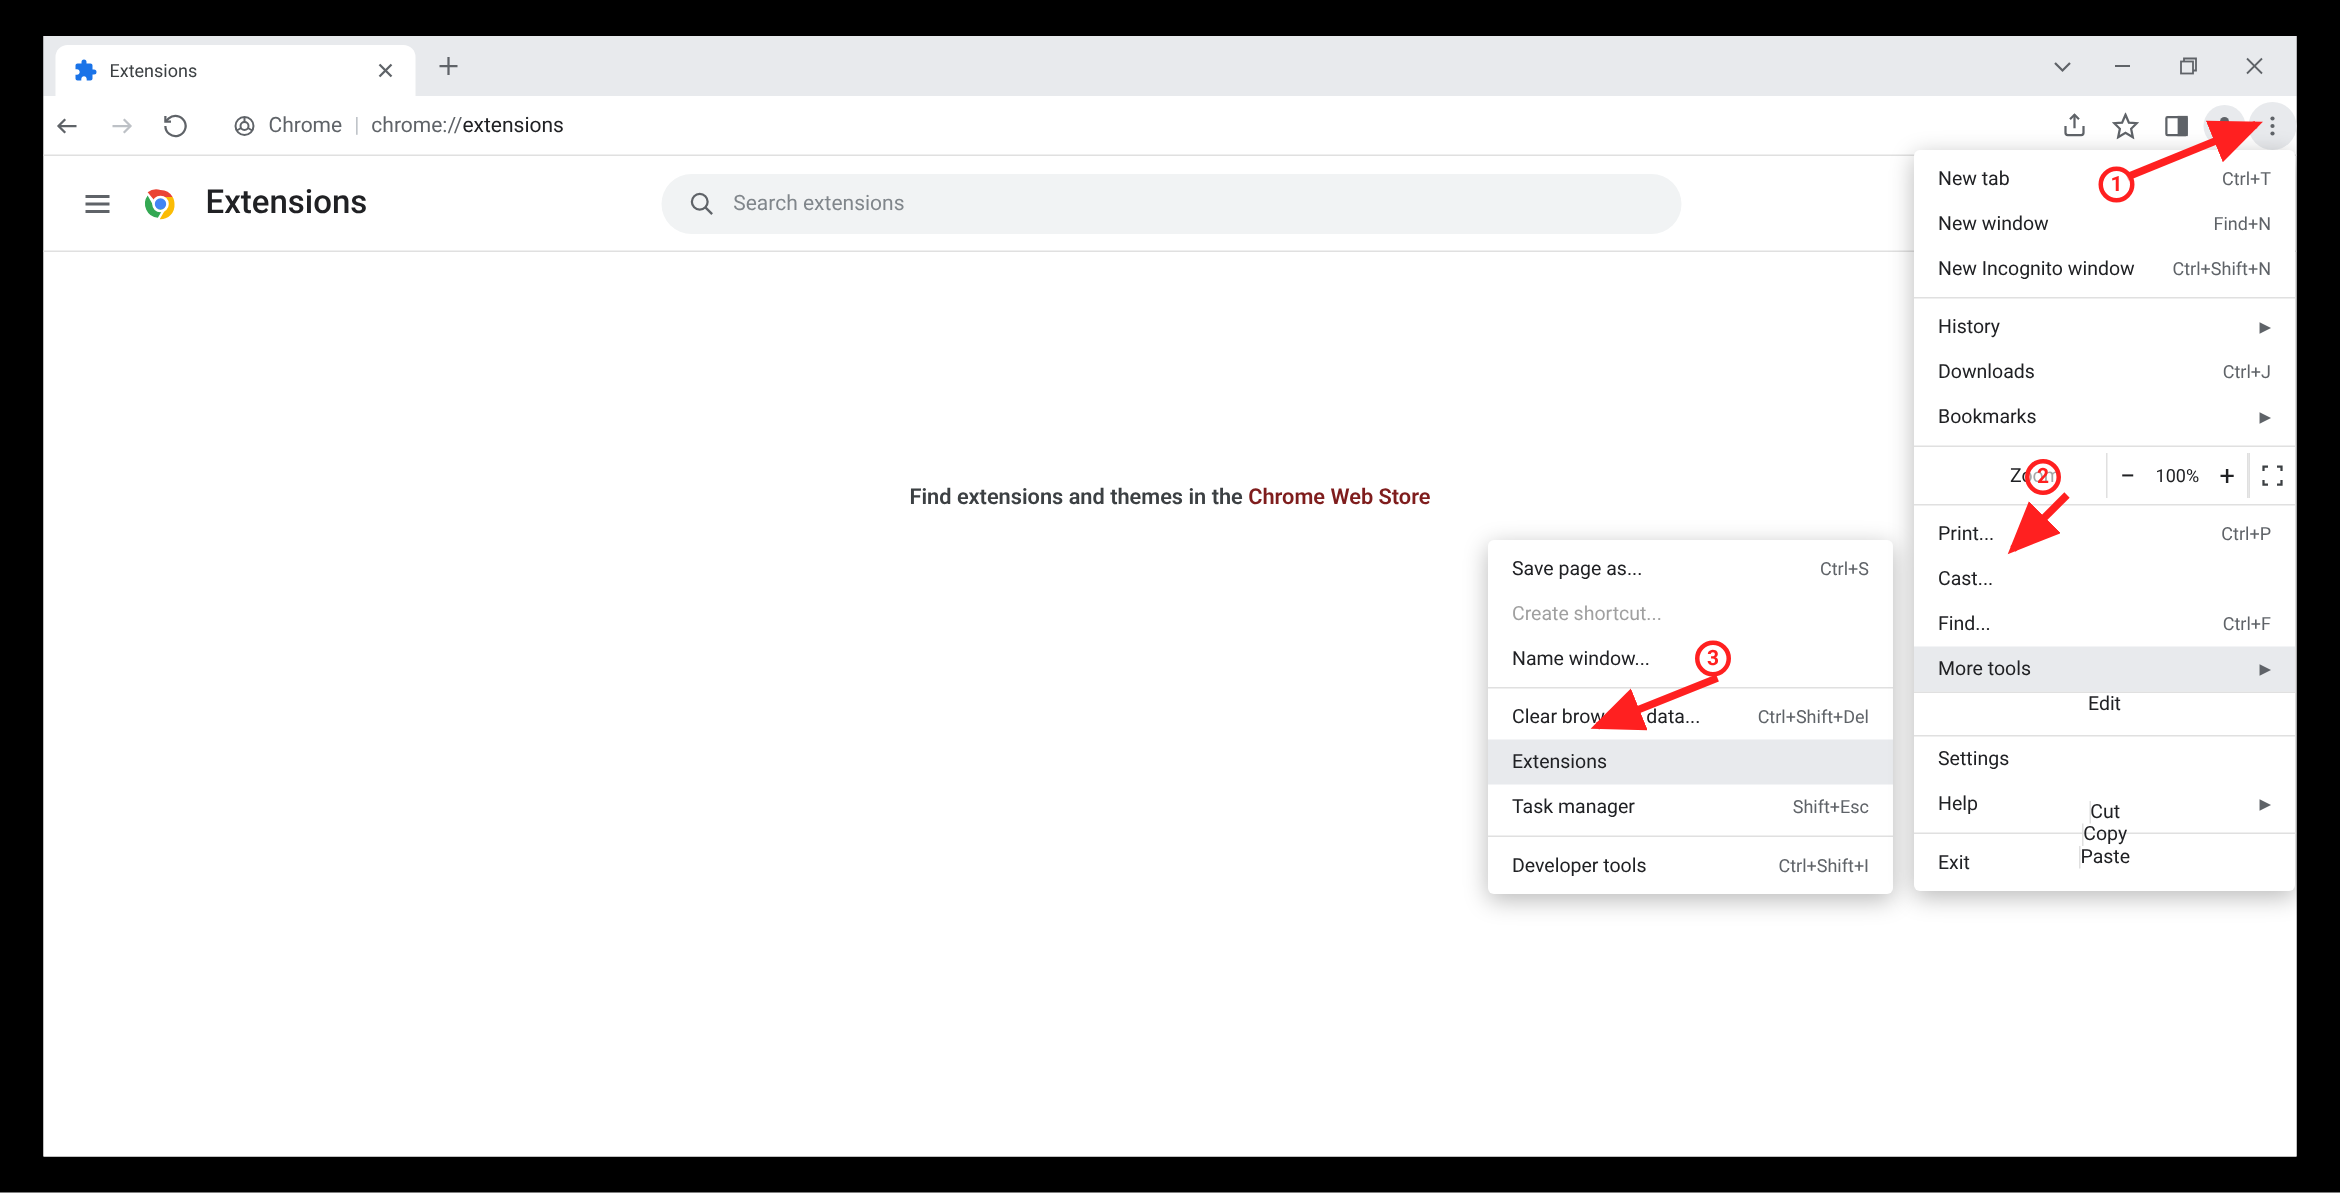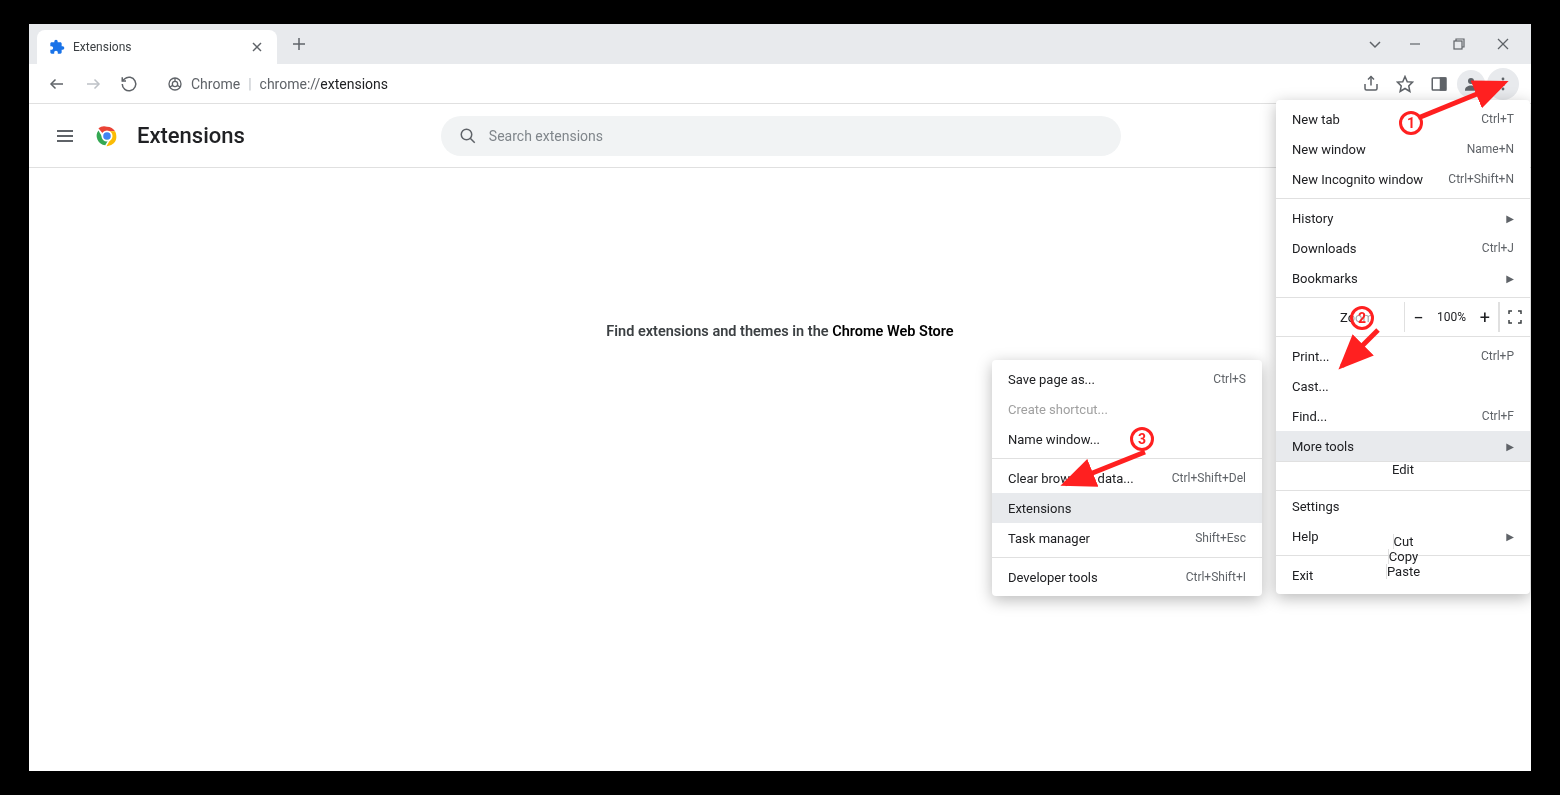--- a/index.html
+++ b/index.html
@@ -61,21 +61,21 @@
       width: 32px; height: 32px;
       display: flex; align-items: center; justify-content: center;
       color: #5f6368; cursor: pointer;
     }
     
     .toolbar {
       height: 40px;
       background: #fff;
       display: flex;
       align-items: center;
-      padding: 0 12px;
+      padding: 0 0;
       gap: 4px;
       border-bottom: 1px solid #e0e0e0;
     }
     .nav-btn {
       width: 32px; height: 32px;
       display: flex; align-items: center; justify-content: center;
       color: #5f6368; cursor: pointer; border-radius: 50%;
     }
     .nav-btn.disabled { color: #bdc1c6; cursor: default; }
     .omnibox {
@@ -151,21 +151,21 @@
       font-size: 14px; color: #3c4043;
     }
     .search-box input::placeholder { color: #80868b; }
     .empty-state {
       text-align: center;
       margin-top: 155px;
       font-size: 14.5px;
       font-weight: 600;
       color: #3c4043;
     }
-    .empty-state a { color: #000000; text-decoration: none; }
+    .empty-state a { color: #7f1d1d; text-decoration: none; }
     
     .main-menu {
       position: absolute;
       right: 30px;
       top: 100px;
       width: 254px;
       background: #fff;
       box-shadow: 0 4px 16px rgba(0,0,0,.28);
       border-radius: 4px;
       padding: 4px 0;
@@ -393,21 +393,21 @@
 
 </div>
 
 <div class="main-menu">
   <div class="menu-item">
     <span>New tab</span>
       <span class="shortcut">Ctrl+T</span>
   </div>
   <div class="menu-item">
     <span>New window</span>
-      <span class="shortcut">Name+N</span>
+      <span class="shortcut">Find+N</span>
   </div>
   <div class="menu-item">
     <span>New Incognito window</span>
       <span class="shortcut">Ctrl+Shift+N</span>
   </div>
   <div class="menu-sep"></div>
   <div class="menu-item">
     <span>History</span>
       <span class="arrow">▶</span>
   </div>

